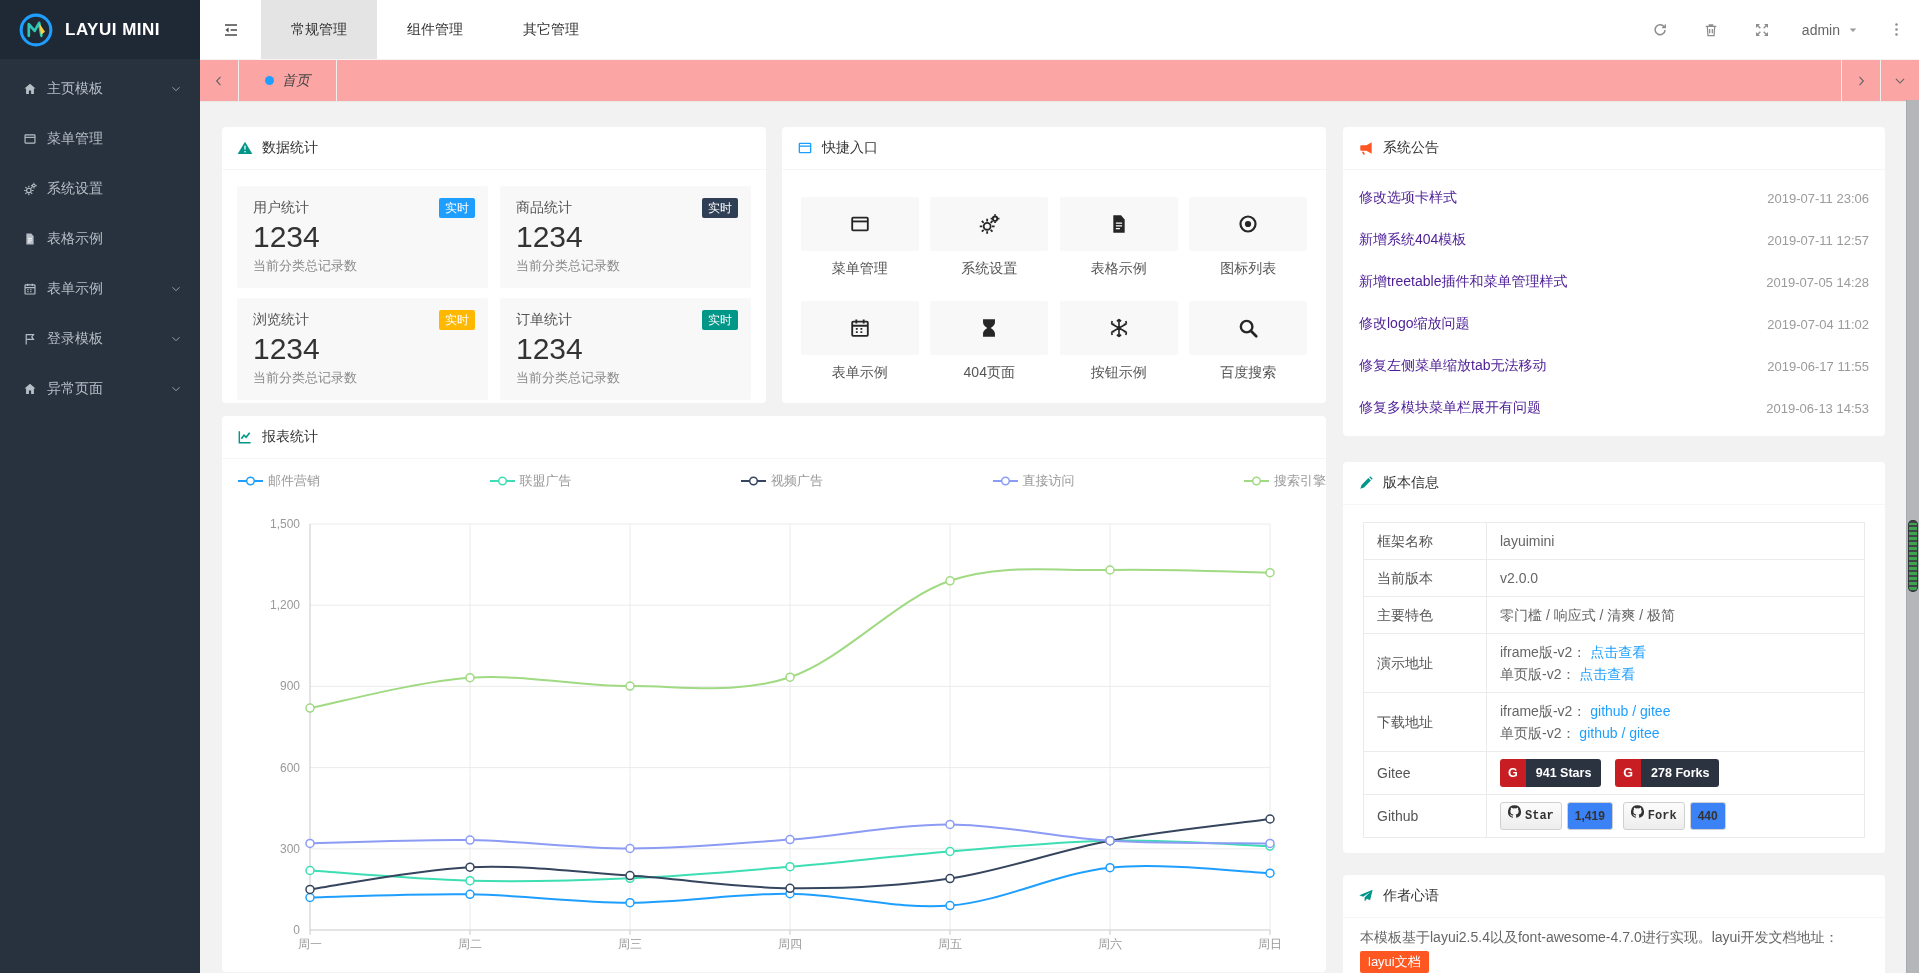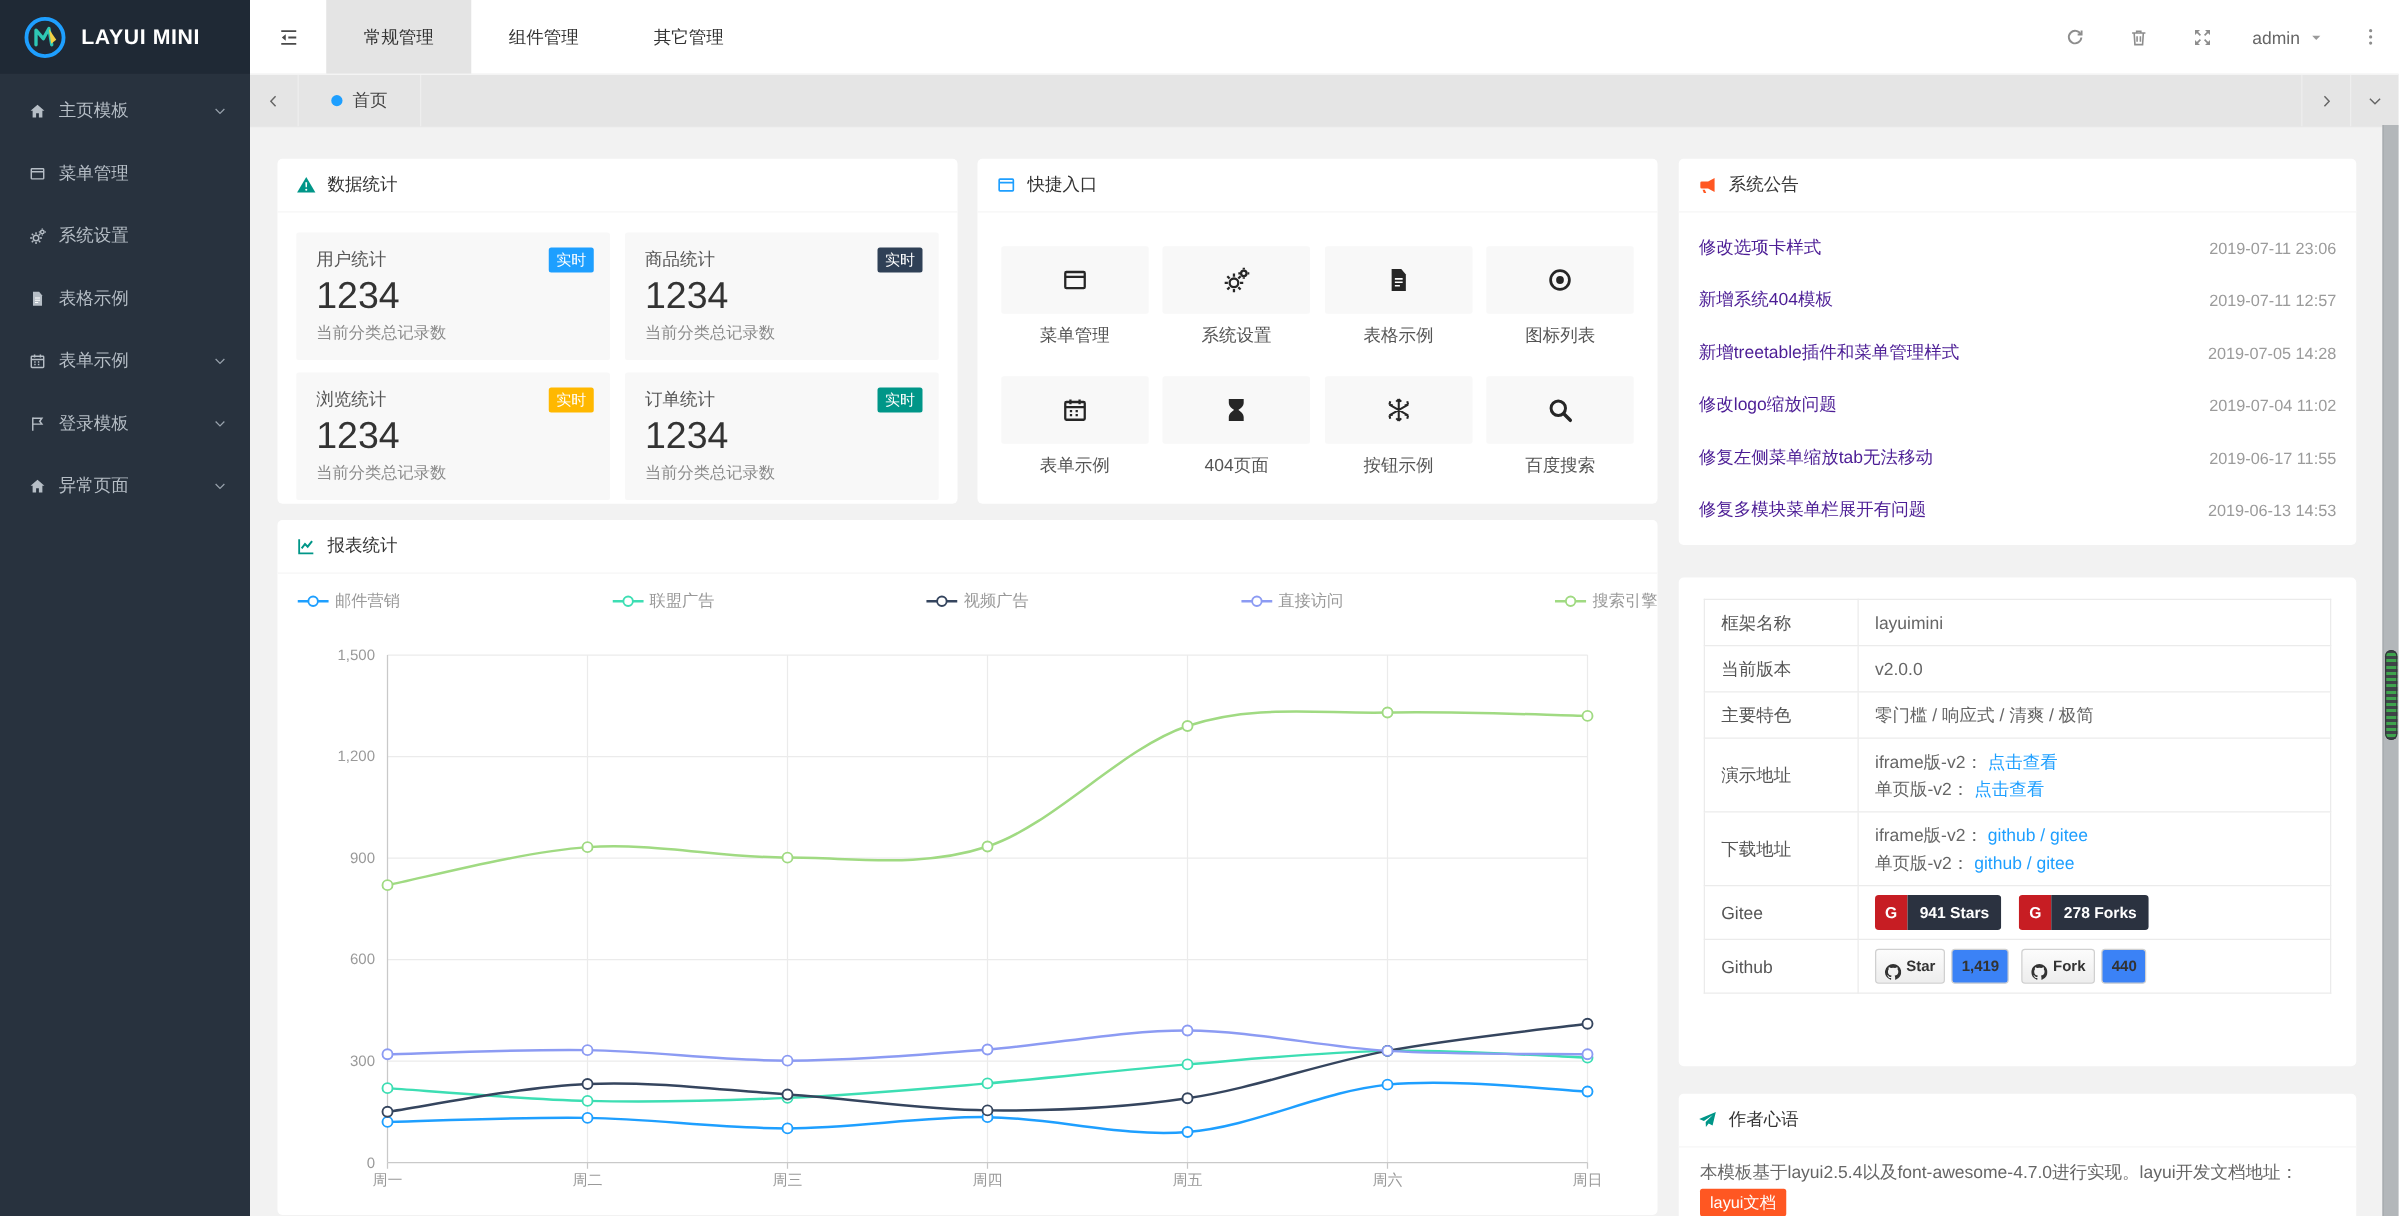--- a/index.html
+++ b/index.html
@@ -24,21 +24,21 @@
   .topbar{height:59px;flex:none;background:#fff;display:flex;align-items:stretch;}
   .tb-toggle{width:61px;display:flex;align-items:center;justify-content:center;color:#4a4a4a;font-size:18px;cursor:pointer;}
   .tb-tab{padding:12px 30px;display:flex;align-items:center;font-size:14px;color:#333;cursor:pointer;}
   .tb-tab.active{background:#E4E4E4;}
   .tb-spacer{flex:1;}
   .tb-icon{width:51px;display:flex;align-items:center;justify-content:center;color:#8d8d8d;font-size:16px;cursor:pointer;}
   .tb-user{display:flex;align-items:center;gap:7px;color:#666;padding:0 14px;cursor:pointer;}
   .tb-user .caret{color:#9a9a9a;font-size:12px;}
   .tb-dots{width:46px;display:flex;align-items:center;justify-content:center;color:#8d8d8d;font-size:17px;cursor:pointer;}
 
-  .tabstrip{height:41px;flex:none;background:#e5e5e5;border-top:1px solid #F4F4F4;border-bottom:1px solid #E8E8E8;display:flex;align-items:stretch;}
+  .tabstrip{height:41px;flex:none;background:#fca5a5;border-top:1px solid #F4F4F4;border-bottom:1px solid #E8E8E8;display:flex;align-items:stretch;font-style:italic;}
   .ts-nav{width:38px;border-right:1px solid #EEE;display:flex;align-items:center;justify-content:center;color:#666;font-size:14px;cursor:pointer;}
   .ts-tab{width:97px;display:flex;align-items:center;justify-content:center;gap:8px;border-right:1px solid #EEE;font-size:14px;color:#444;cursor:pointer;}
   .ts-dot{width:9px;height:9px;border-radius:50%;background:#1E9FFF;}
   .ts-spacer{flex:1;}
   .ts-right{width:38px;border-left:1px solid #EEE;display:flex;align-items:center;justify-content:center;color:#666;font-size:14px;cursor:pointer;}
 
   
   .content{flex:1;background:#F2F2F2;padding:25px 0 0 22px;display:flex;overflow:hidden;}
   .col-left{width:1104px;flex:none;margin-right:17px;}
   .col-right{width:542px;flex:none;}
@@ -74,21 +74,21 @@
   .panel-version{height:391px;margin-bottom:22px;box-sizing:border-box;}
   .version-body{padding:17px 20px;}
   .vtable{width:100%;border-collapse:collapse;font-size:14px;}
   .vtable td{border:1px solid #EBEBEB;padding:7px 13px;color:#666;line-height:22px;vertical-align:middle;}
   .vtable td.vlabel{width:96px;color:#555;}
   .vlink{color:#1E9FFF;cursor:pointer;}
   .gitee-badge{display:inline-flex;margin-right:14px;font-weight:700;border-radius:3px;overflow:hidden;font-size:12.5px;cursor:pointer;vertical-align:middle;}
   .gitee-g{background:#C71D23;color:#fff;padding:3px 8px;}
   .gitee-txt{background:#2B3240;color:#fff;padding:3px 10px;}
   .gh{display:inline-flex;align-items:center;margin-right:10px;cursor:pointer;font-size:12px;font-weight:700;color:#333;vertical-align:middle;}
-  .gh-btn{display:inline-flex;align-items:flex-end;gap:4px;border:1px solid #D0D0D0;background:linear-gradient(#FCFCFC,#EDEDED);padding:2px 7px;border-radius:3px;}
+  .gh-btn{display:inline-flex;align-items:flex-start;gap:4px;border:1px solid #D0D0D0;background:linear-gradient(#FCFCFC,#EDEDED);padding:2px 7px;border-radius:3px;font-family:Liberation Mono, monospace;}
   .gh-btn .ic{font-size:13px;}
   .gh-count{border:1px solid #D0D0D0;background:#3b82f6;padding:2px 7px;border-radius:3px;margin-left:5px;}
 
   .panel-author{height:200px;box-sizing:border-box;}
   .author-body{padding:8px 17px;font-size:14px;color:#666;line-height:22px;}
   .doc-btn{display:inline-block;background:#FF5722;color:#fff;font-size:13px;height:22px;line-height:22px;padding:0 8px;border-radius:2px;cursor:pointer;margin:3px 0 16px;}
 
   .scrollbar{position:absolute;top:100px;right:0;bottom:0;width:12px;background:#B3B7BA;border-left:1px solid #A6AAAD;}
   .scroll-thumb{position:absolute;left:1px;right:1px;top:420px;height:72px;border-radius:6px;
     background:repeating-linear-gradient(180deg,#3E4448 0 2.5px,#3FA44E 2.5px 5px);box-shadow:inset 0 0 0 1px #33383B;cursor:grab;}
@@ -589,20 +589,28 @@
                 <span class="notice-date">2019-06-17 11:55</span>
               </div>
               <div class="notice-item">
                 <span class="notice-text">修复多模块菜单栏展开有问题</span>
                 <span class="notice-date">2019-06-13 14:53</span>
               </div>
             </div>
         </section>
 
         <section class="panel panel-version">
+          <div class="panel-h">
+            <span class="ic" style="font-size: 16px; color: rgb(0, 150, 136);">
+                <svg viewBox="0 0 24 24">
+                  <path fill="currentColor" d="M3.5 20.5l1.8-5.6L15.6 4.6l3.8 3.8L9.1 18.7zM16.9 3.3l1.4-1.4 3.8 3.8-1.4 1.4z"></path>
+                </svg>
+              </span>
+            <span class="title">版本信息</span>
+          </div>
           <div class="version-body">
             <table class="vtable">
                 <tbody id="version-rows">
                   <tr>
                     <td class="vlabel">框架名称</td>
                     <td><span>layuimini</span></td>
                   </tr>
                   <tr>
                     <td class="vlabel">当前版本</td>
                     <td><span>v2.0.0</span></td>

